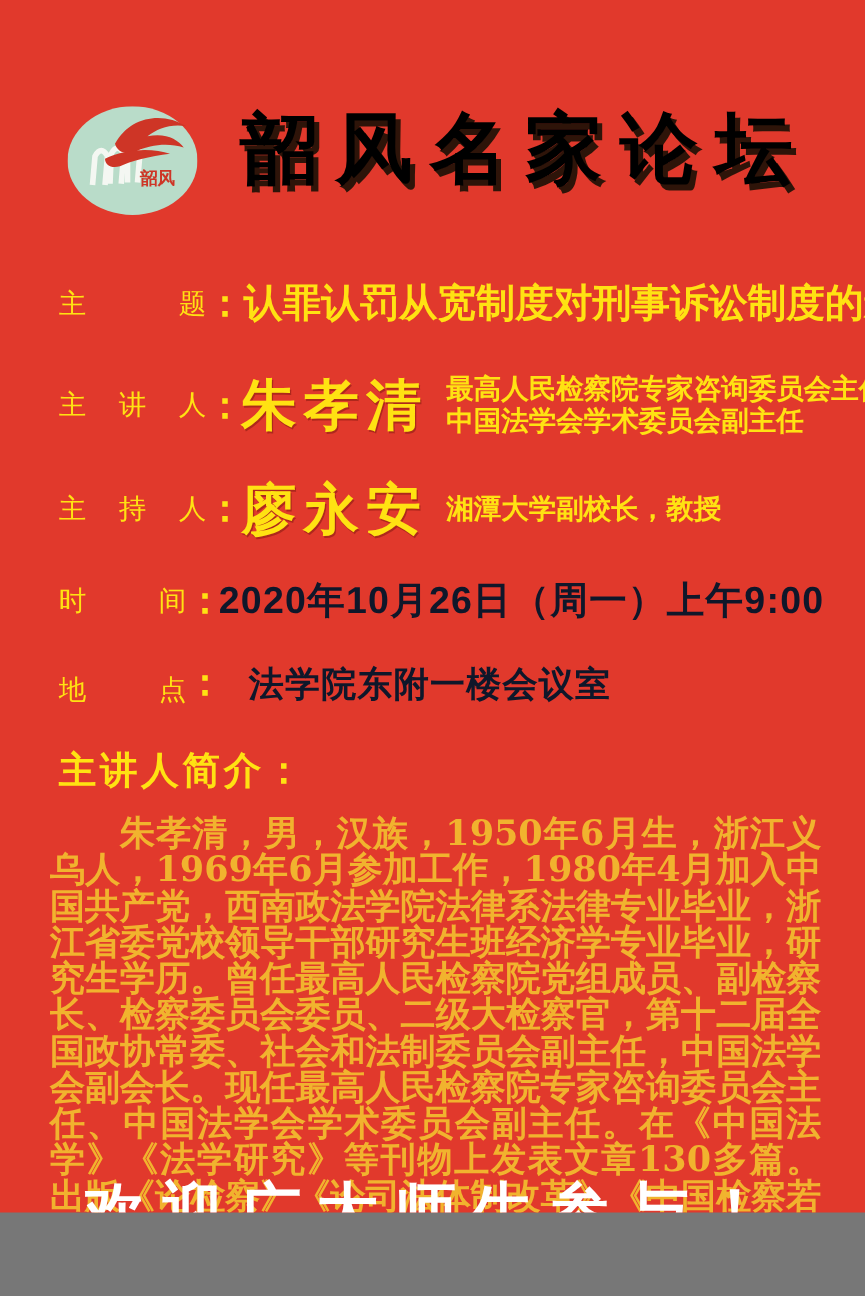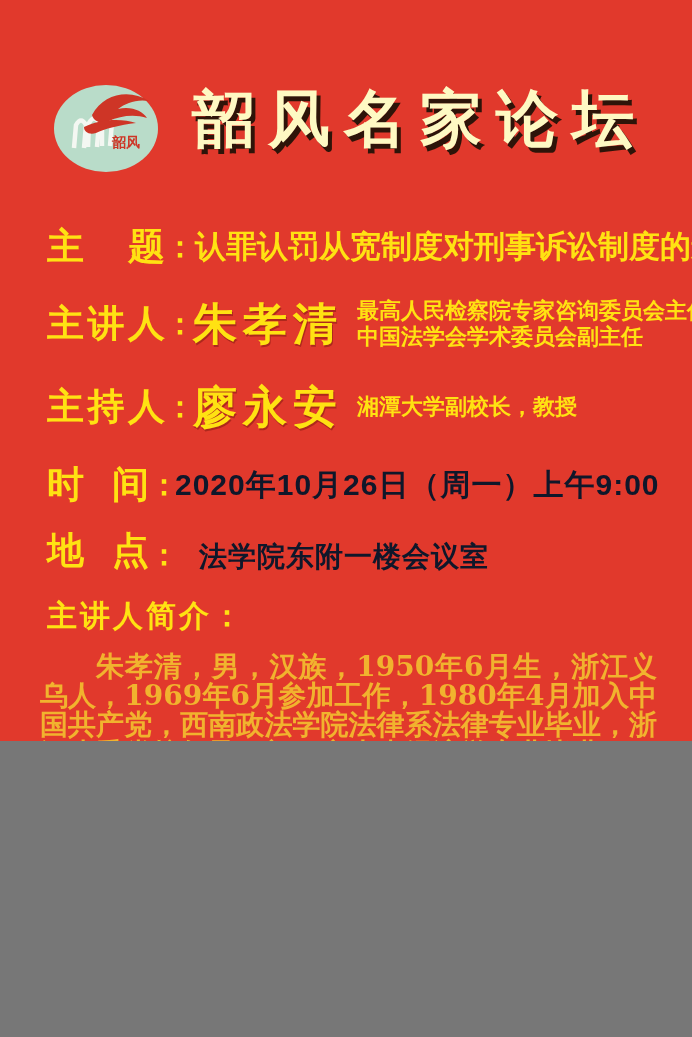--- a/index.html
+++ b/index.html
@@ -1,34 +1,34 @@
 <!DOCTYPE html>
 <html lang="zh"><head>
 <meta charset="utf-8">
 <style>
   html,body{margin:0;padding:0;}
   body{background:#777;font-family:"Liberation Sans",sans-serif;}
   .poster{
-    position:relative;width:692px;height:741px;margin:0 auto;
+    position:relative;width:692px;height:970px;margin:0 auto;
     background:#E1392C;overflow:hidden;
   }
   
   .logo{position:absolute;left:54px;top:85px;width:104px;height:87px;}
   .title{
     position:absolute;left:192px;top:76px;margin:0;width:470px;
     font-family:"DejaVu Serif",cursive,serif;
     font-size:62px;font-weight:bold;line-height:86px;
-    color:#fef9c3;letter-spacing:14px;white-space:nowrap;
+    color:#000000;letter-spacing:14px;white-space:nowrap;
     text-shadow:4px 5px 0 #2e1409;
   }
   
   .row{position:absolute;left:47px;display:flex;align-items:center;white-space:nowrap;}
   .lbl{
     display:inline-block;width:118px;
-    font-weight:bold;font-size:37px;color:#FFE212;
+    font-weight:normal;font-size:22px;color:#FFE212;
     text-align:justify;text-align-last:justify;
   }
   .lbl.narrow{width:102px;}
   .colon{display:inline-block;width:22px;font-weight:bold;font-size:30px;color:#FFE212;}
   .script{
     font-family:"DejaVu Serif",cursive,serif;font-weight:bold;
     color:#FFE212;
   }
   .topic-row{top:222px;}
   .topic-row .script{font-size:31px;margin-left:8px;letter-spacing:0px;}

